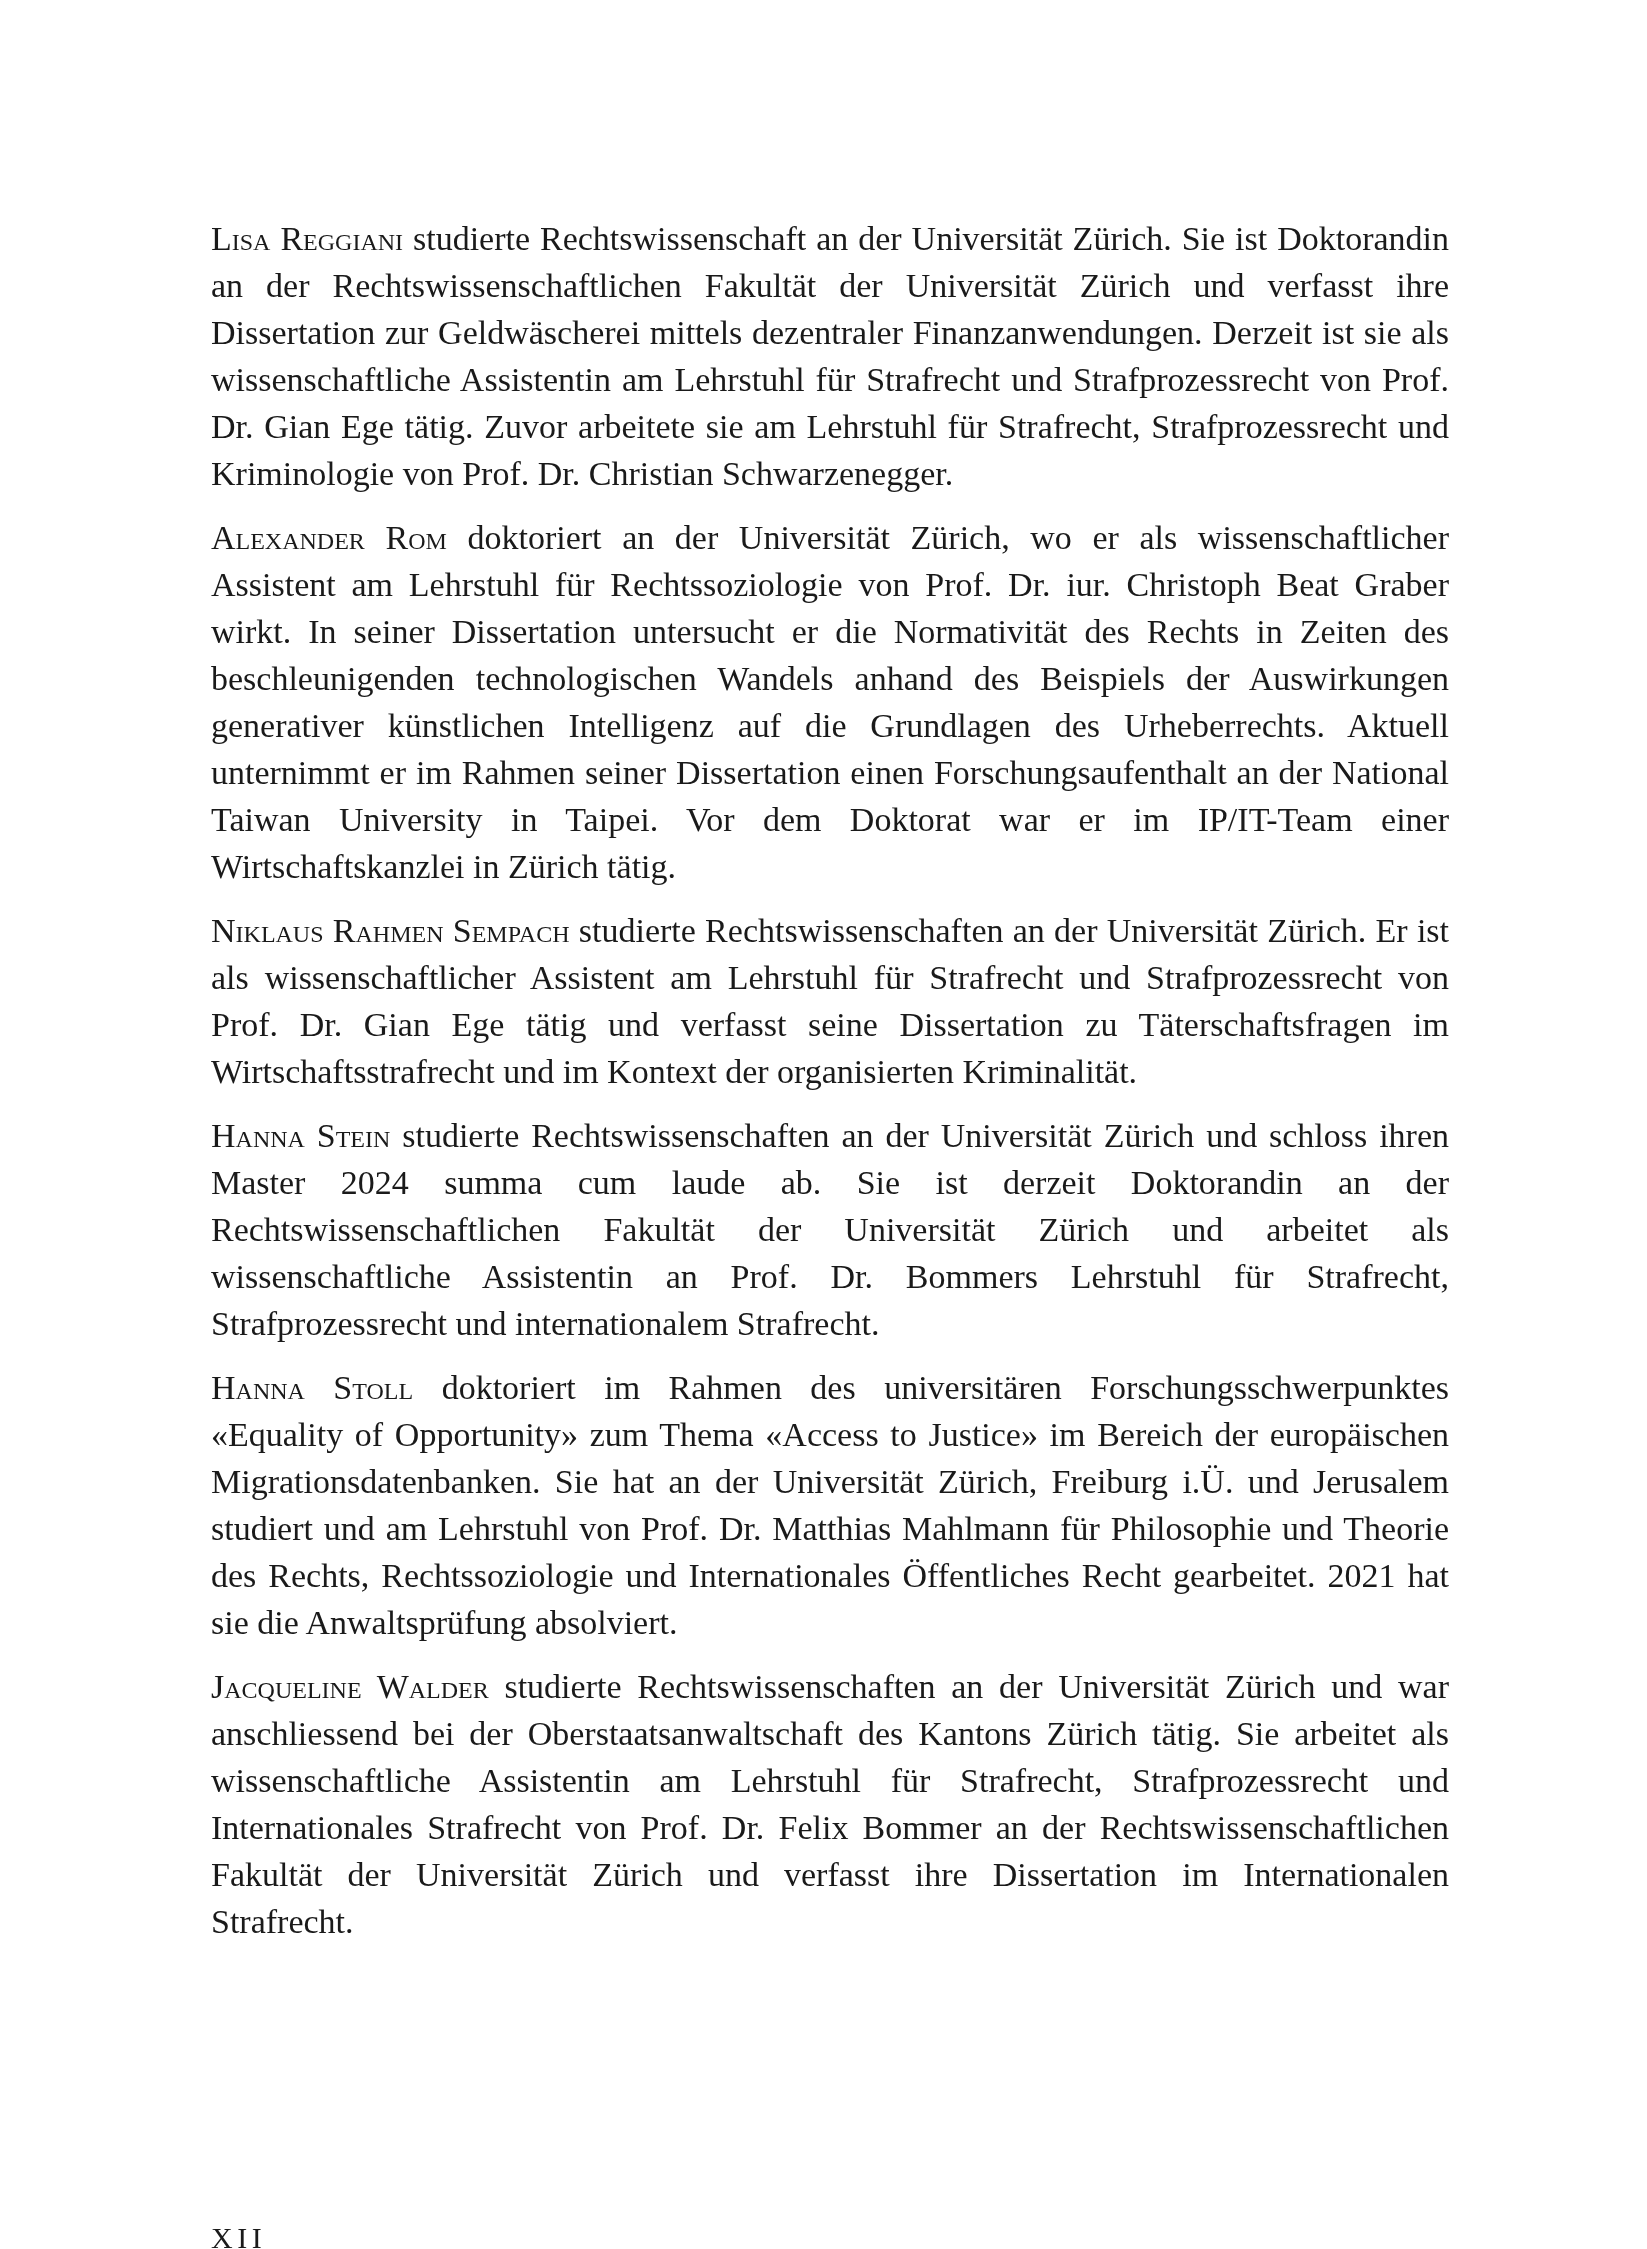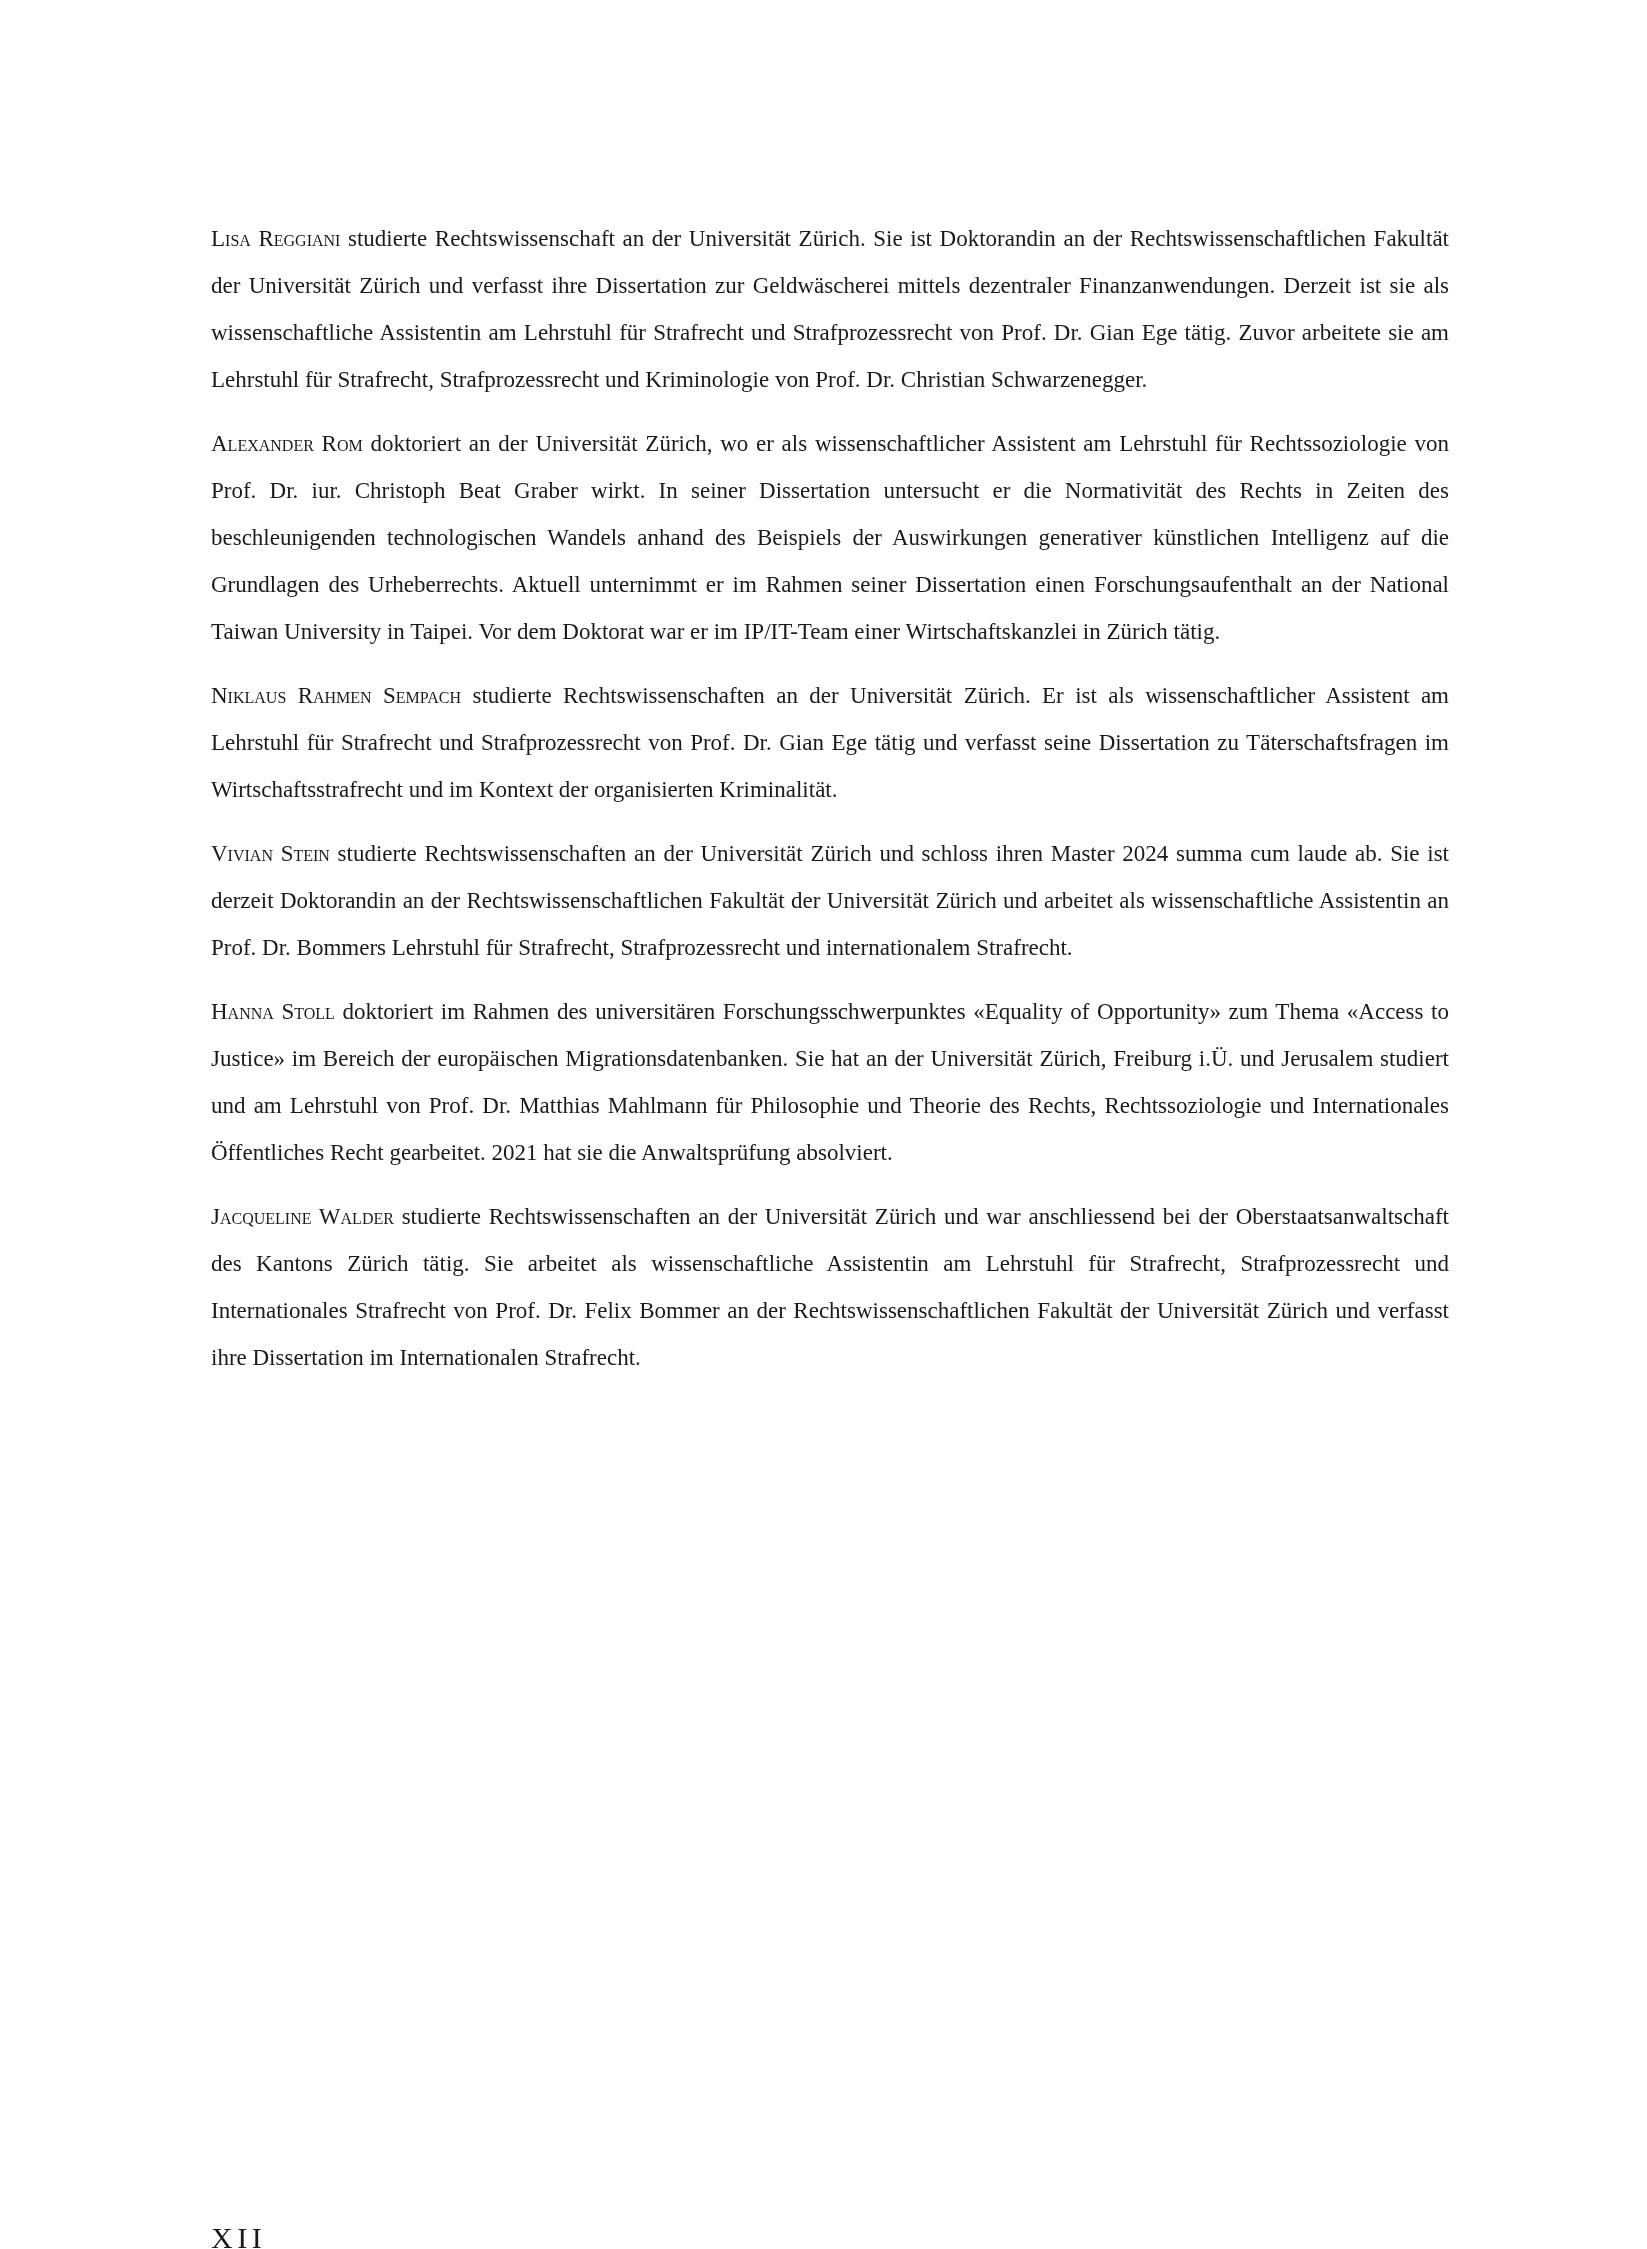--- a/index.html
+++ b/index.html
@@ -1,21 +1,21 @@
 <!DOCTYPE html>
 <html style="font-size:7.2px"><head>
 <meta charset="utf-8">
 <style>
   html, body { margin: 0; padding: 0; background: #ffffff; }
   body { width: 1647px; height: 2392px; position: relative; overflow: hidden; }
   .page { position: absolute; left: 0; top: 0; width: 1647px; height: 2392px; background: #ffffff; }
   .column {
     position: absolute; left: 211px; top: 215px; width: 1238px;
     font-family: "Liberation Serif", "DejaVu Serif", serif;
-    font-size: 23px; line-height: 47px; color: #1a1a1a;
+    font-size: 34px; line-height: 47px; color: #1a1a1a;
     text-align: justify; hyphens: manual;
   }
   .bio { margin: 0 0 17px 0; text-align: justify; }
   .name { font-variant: small-caps; letter-spacing: 0; }
   .folio {
     position: absolute; left: 211px; top: 2221px;
     font-family: "Liberation Serif", "DejaVu Serif", serif;
     font-size: 30px; letter-spacing: 4.5px; color: #1a1a1a;
   }
 </style>
@@ -27,21 +27,21 @@
     <p class="bio">
       <span class="name">Lisa Reggiani</span><span> studierte Rechtswissenschaft an der Universität Zürich. Sie ist Doktorandin an der Rechtswissenschaftlichen Fakultät der Universität Zürich und verfasst ihre Dissertation zur Geldwäscherei mittels dezentraler Finanz­anwendungen. Derzeit ist sie als wissenschaftliche Assistentin am Lehrstuhl für Strafrecht und Strafprozessrecht von Prof. Dr. Gian Ege tätig. Zuvor arbei­tete sie am Lehrstuhl für Strafrecht, Strafprozessrecht und Kriminologie von Prof. Dr. Christian Schwarzenegger.</span>
     </p>
     <p class="bio">
       <span class="name">Alexander Rom</span><span> doktoriert an der Universität Zürich, wo er als wissenschaftlicher Assistent am Lehrstuhl für Rechtssoziologie von Prof. Dr. iur. Christoph Beat Gra­ber wirkt. In seiner Dissertation untersucht er die Normativität des Rechts in Zei­ten des beschleunigenden technologischen Wandels anhand des Beispiels der Auswirkungen generativer künstlichen Intelligenz auf die Grundlagen des Ur­heberrechts. Aktuell unternimmt er im Rahmen seiner Dissertation einen For­schungsaufenthalt an der National Taiwan University in Taipei. Vor dem Doktorat war er im IP/IT-Team einer Wirtschaftskanzlei in Zürich tätig.</span>
     </p>
     <p class="bio">
       <span class="name">Niklaus Rahmen Sempach</span><span> studierte Rechtswissenschaften an der Universität Zü­rich. Er ist als wissenschaftlicher Assistent am Lehrstuhl für Strafrecht und Strafprozessrecht von Prof. Dr. Gian Ege tätig und verfasst seine Dissertation zu Täterschaftsfragen im Wirtschaftsstrafrecht und im Kontext der organi­sierten Kriminalität.</span>
     </p>
     <p class="bio">
-      <span class="name">Vivian Stein</span><span> studierte Rechtswissenschaften an der Universität Zürich und schloss ihren Master 2024 summa cum laude ab. Sie ist derzeit Doktorandin an der Rechtswissenschaftlichen Fakultät der Universität Zürich und arbeitet als wissenschaftliche Assistentin an Prof. Dr. Bommers Lehrstuhl für Strafrecht, Strafprozessrecht und internationalem Strafrecht.</span>
+      <span class="name">Hanna Stein</span><span> studierte Rechtswissenschaften an der Universität Zürich und schloss ihren Master 2024 summa cum laude ab. Sie ist derzeit Doktorandin an der Rechtswissenschaftlichen Fakultät der Universität Zürich und arbeitet als wissenschaftliche Assistentin an Prof. Dr. Bommers Lehrstuhl für Strafrecht, Strafprozessrecht und internationalem Strafrecht.</span>
     </p>
     <p class="bio">
       <span class="name">Hanna Stoll</span><span> doktoriert im Rahmen des universitären Forschungsschwer­punktes «Equality of Opportunity» zum Thema «Access to Justice» im Bereich der europäischen Migrationsdatenbanken. Sie hat an der Universität Zürich, Freiburg i.Ü. und Jerusalem studiert und am Lehrstuhl von Prof. Dr. Matthias Mahlmann für Philosophie und Theorie des Rechts, Rechtssoziologie und In­ternationales Öffentliches Recht gearbeitet. 2021 hat sie die Anwaltsprüfung absolviert.</span>
     </p>
     <p class="bio">
       <span class="name">Jacqueline Walder</span><span> studierte Rechtswissenschaften an der Universität Zürich und war anschliessend bei der Oberstaatsanwaltschaft des Kantons Zürich tä­tig. Sie arbeitet als wissenschaftliche Assistentin am Lehrstuhl für Strafrecht, Strafprozessrecht und Internationales Strafrecht von Prof. Dr. Felix Bommer an der Rechtswissenschaftlichen Fakultät der Universität Zürich und verfasst ihre Dissertation im Internationalen Strafrecht.</span>
     </p>
   </div>
   <div class="folio">XII</div>
 </div>

